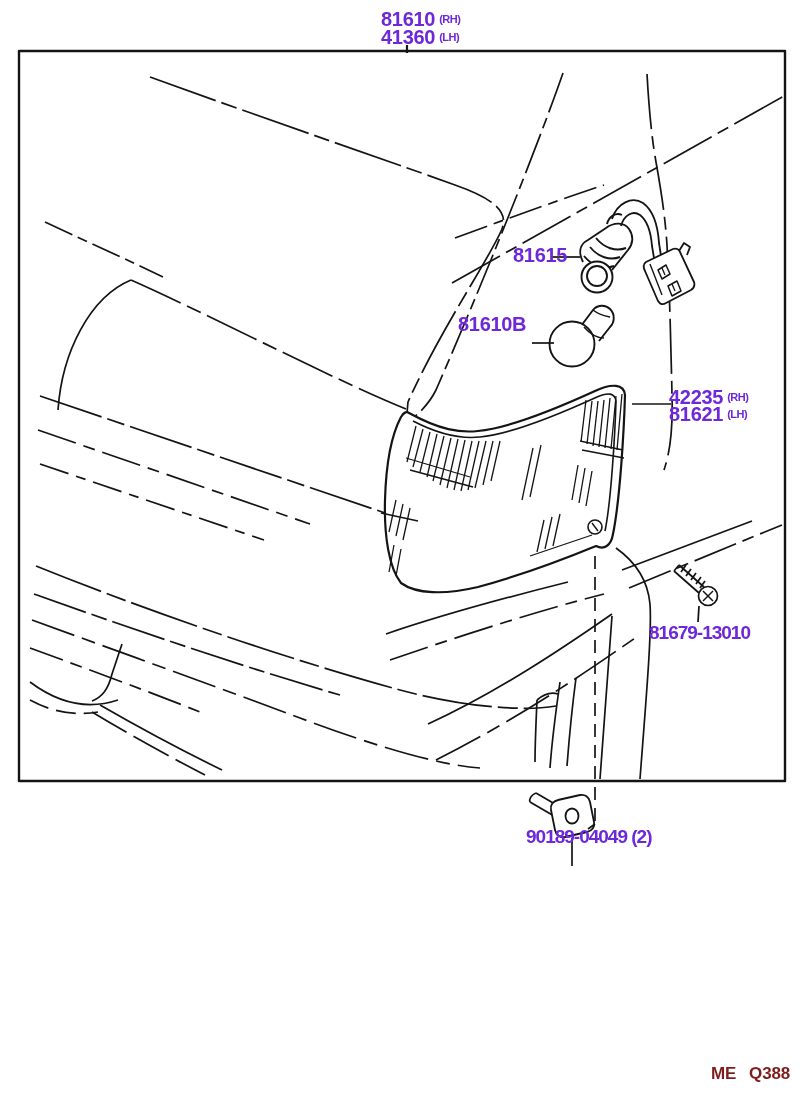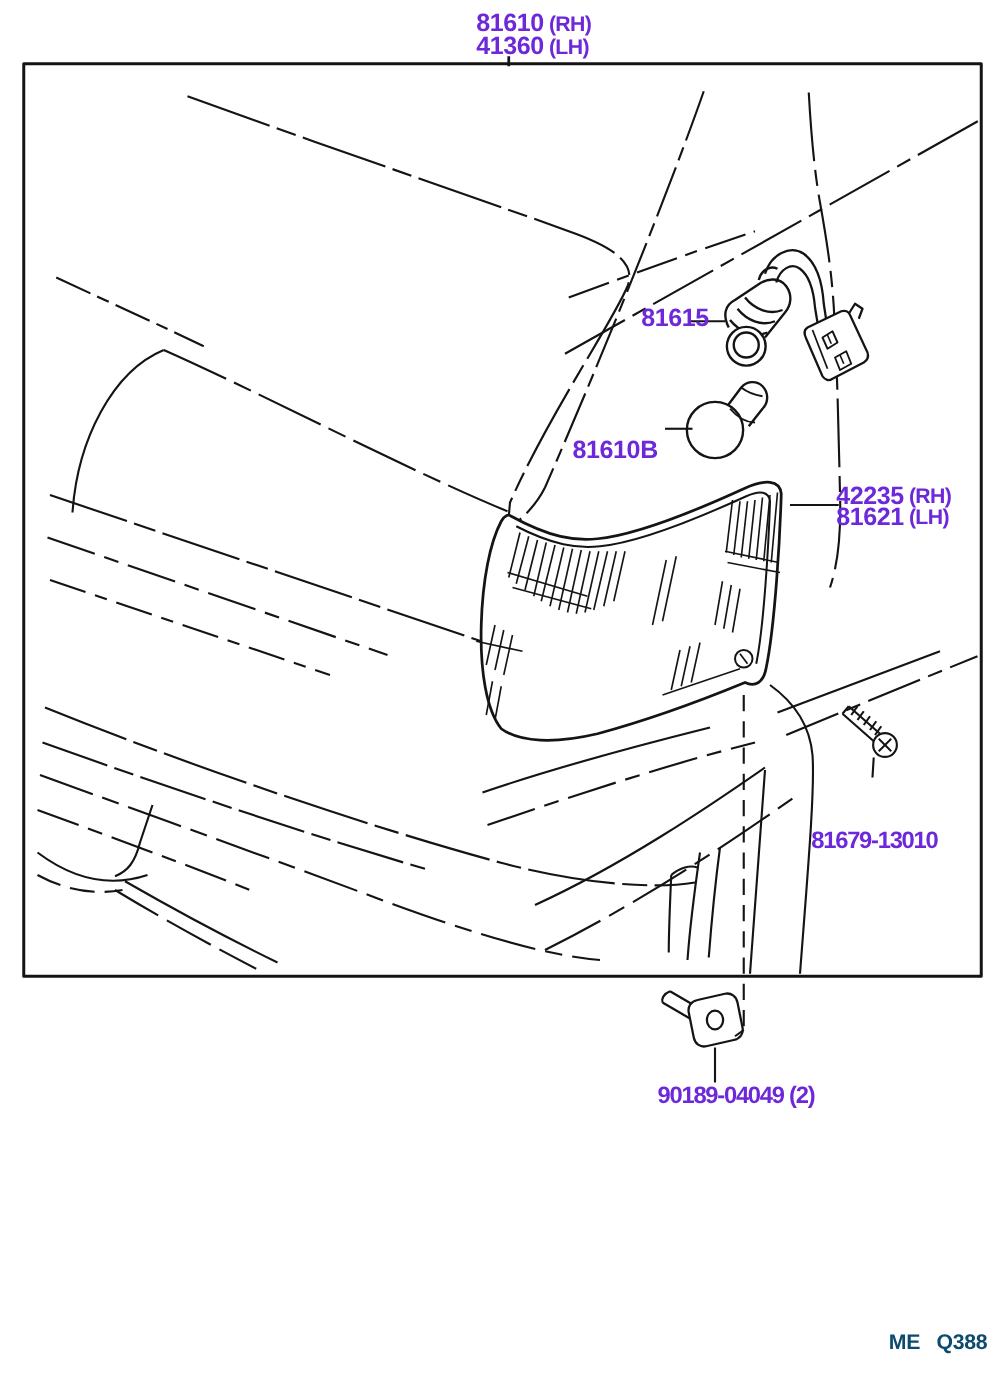--- a/index.html
+++ b/index.html
@@ -6,27 +6,27 @@
   .stage{
     position:relative;width:800px;height:1104px;background:#fff;overflow:hidden;
     font-family:"Liberation Sans",sans-serif;
   }
   .stage svg{position:absolute;left:0;top:0;}
   .part-label{
     position:absolute;display:flex;align-items:center;gap:4px;
     font-weight:bold;font-size:20px;letter-spacing:-0.3px;color:#6d28d9;
     white-space:nowrap;line-height:17px;
   }
-  .part-label .suffix{font-size:17px;letter-spacing:-0.5px;}
-  .part-label.tight{font-size:19px;letter-spacing:-1px;margin-top:40px;}
+  .part-label .suffix{font-size:11px;letter-spacing:-0.5px;}
+  .part-label.tight{font-size:19px;letter-spacing:-1px;}
   .stack{position:absolute;display:flex;flex-direction:column;gap:1px;}
   .stack .part-label{position:static;}
   .footer-code{
     position:absolute;left:711px;top:1064px;display:flex;gap:13px;
-    font-weight:bold;font-size:17px;color:#0c4a6e;letter-spacing:-0.2px;
+    font-weight:bold;font-size:17px;color:#7f1d1d;letter-spacing:-0.2px;
   }
 </style>
 </head>
 <body>
 
 <div class="stage">
 
   <svg width="800" height="1104" viewBox="0 0 800 1104">
     <g fill="none" stroke="#141414" stroke-linecap="butt" stroke-linejoin="round">
 
@@ -208,21 +208,21 @@
     <div class="part-label">
       <span>41360</span>
       <span class="suffix">(LH)</span>
     </div>
   </div>
 
   <div class="part-label" style="left:493px;top:247px;margin-left:20px;">
     <span>81615</span>
   </div>
 
-  <div class="part-label" style="left:458px;top:352px;">
+  <div class="part-label" style="left:458px;top:316px;">
     <span>81610B</span>
   </div>
 
   <div class="stack" style="left:669px;top:389px;">
     <div class="part-label" style="line-height:16px;">
       <span>42235</span>
       <span class="suffix">(RH)</span>
     </div>
     <div class="part-label" style="line-height:16px;">
       <span>81621</span>

